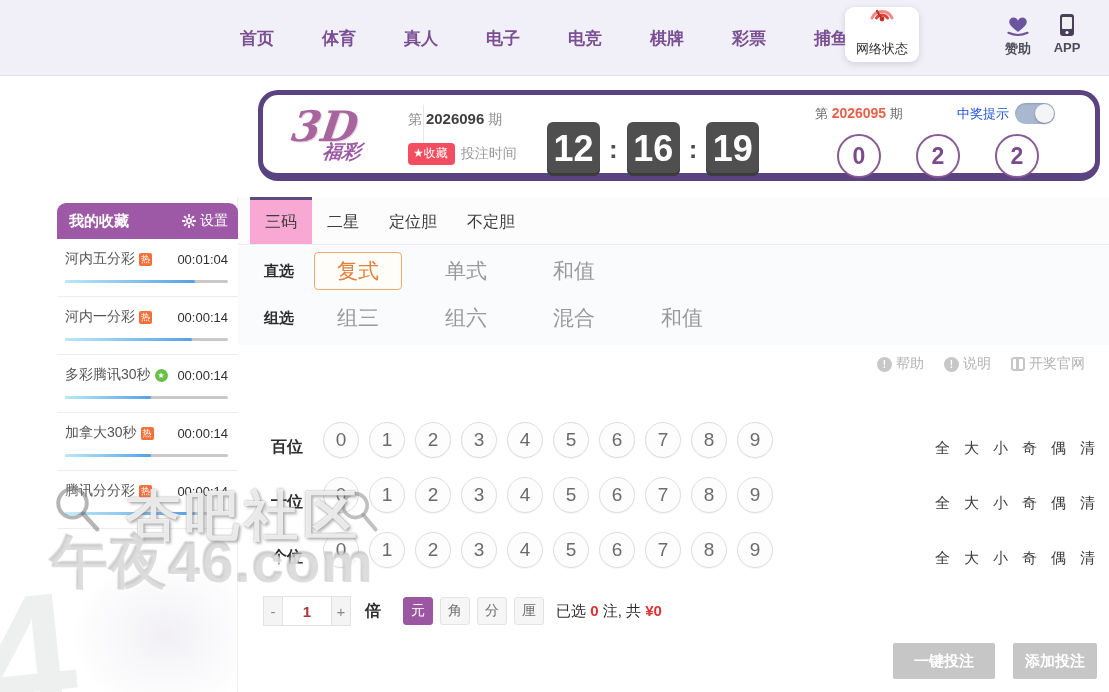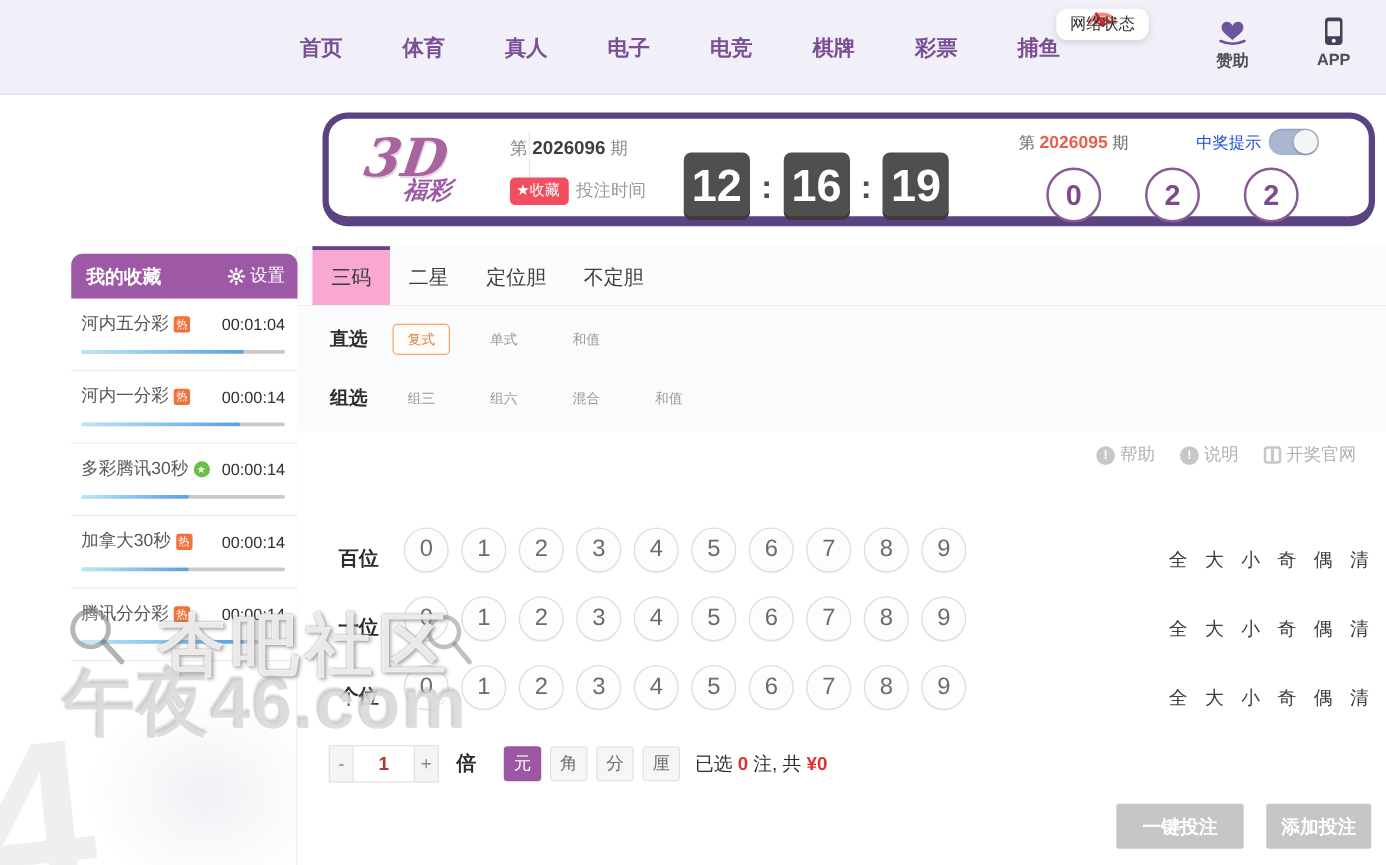--- a/index.html
+++ b/index.html
@@ -7,21 +7,21 @@
   .page { position:relative; width:1109px; height:692px; overflow:hidden; background:#fff; }
 
   
   .navbar { position:absolute; left:0; top:0; width:1109px; height:76px;
             background:#f1eff7; border-bottom:1px solid #e3dff0; z-index:50; }
   .brand { position:absolute; left:72px; top:11px; display:flex; align-items:center; gap:10px; }
   .brand-text .cn { font-size:21px; font-weight:bold; color:#8a55a0; letter-spacing:3px; }
   .brand-text .en { font-size:12px; font-weight:bold; color:#9a7ab2; letter-spacing:1px; margin-top:2px; }
   .nav-menu { position:absolute; left:240px; top:0; height:76px; display:flex; align-items:center; gap:48px; }
   .nav-item { font-size:17px; font-weight:600; color:#7a4f93; cursor:pointer; white-space:nowrap; }
-  .net-card { position:absolute; left:845px; top:7px; width:74px; height:25px; background:#fff;
+  .net-card { position:absolute; left:845px; top:7px; width:74px; height:55px; background:#fff;
               border-radius:9px; box-shadow:0 2px 6px rgba(120,110,150,.25); text-align:center; }
   .net-card svg { position:absolute; left:50%; transform:translateX(-50%); top:-6px; }
   .net-label { position:absolute; bottom:4px; width:100%; font-size:13px; color:#2f2f2f; }
   .icon-col { position:absolute; top:13px; width:44px; display:flex; flex-direction:column; align-items:center; gap:3px; }
   .icon-col .lbl { font-size:13px; color:#4c4c5a; font-weight:600; }
 
   
   .banner { position:absolute; left:258px; top:90px; width:842px; height:91px; background:#fff;
             border:5px solid #5a4380; border-bottom-width:8px; border-radius:20px; z-index:10; }
   .lotto-logo { position:absolute; left:28px; top:12px; width:110px; transform:skewX(-8deg); }
@@ -73,21 +73,21 @@
   .main-panel { position:absolute; left:237px; top:197px; width:872px; height:495px; background:#fff;
                 border-left:1px solid #f0eff4; }
   .tab-bar { position:absolute; left:0; top:0; width:100%; height:48px; border-bottom:1px solid #eeedf2;
              display:flex; align-items:stretch; padding-left:12px; background:#fcfcfd; }
   .tab { padding:0 15px; display:flex; align-items:center; font-size:16px; color:#3c3c3c; cursor:pointer;
          border-top:3px solid transparent; }
   .tab.active { border-top-color:#5d4a7e; font-weight:normal; background:#f9a8d4; }
   .play-area { position:absolute; left:0; top:49px; width:100%; height:99px; background:#fafbfc; }
   .play-row { display:flex; align-items:center; gap:20px; padding-left:26px; height:44px; margin-top:3px; }
   .play-label { font-size:15px; font-weight:bold; color:#2d2d2d; }
-  .play-opt { font-size:11px; color:#9a9a9a; cursor:pointer; padding:4px 11px; border:1px solid transparent; border-radius:4px; }
+  .play-opt { font-size:21px; color:#9a9a9a; cursor:pointer; padding:4px 22px; border:1px solid transparent; border-radius:4px; }
   .play-opt.selected { color:#e2813c; border-color:#f0a868; background:#fffdf9; }
   .help-row { position:absolute; right:24px; top:158px; display:flex; align-items:center; gap:20px; }
   .help-link { display:flex; align-items:center; gap:4px; font-size:14px; color:#b2b2b2; cursor:pointer; }
   .info-circle { width:15px; height:15px; border-radius:50%; background:#c7c7c7; color:#fff; font-size:10px;
                  font-weight:bold; display:inline-flex; align-items:center; justify-content:center; }
   .official-icon { width:14px; height:14px; border:2px solid #c7c7c7; border-radius:3px;
                    background:linear-gradient(90deg,transparent 35%,#c7c7c7 35%,#c7c7c7 65%,transparent 65%); }
   .number-row { position:absolute; left:0; width:100%; height:55px; display:flex; align-items:flex-end; }
   .nr-label { font-size:16px; font-weight:bold; color:#2d2d2d; margin-left:33px; width:40px; }
   .digits { display:flex; gap:10px; margin-left:12px; }
@@ -152,21 +152,21 @@
       </div>
     <div class="net-card">
       <svg width="30" height="24" viewBox="0 0 30 24">
         <path d="M5 17 A11 11 0 0 1 25 17" stroke="#ef8a84" stroke-width="3" fill="none" stroke-linecap="round"></path>
         <path d="M9.5 17 A6.5 6.5 0 0 1 20.5 17" stroke="#e2453e" stroke-width="3" fill="none" stroke-linecap="round"></path>
         <line x1="15" y1="18" x2="10" y2="10" stroke="#c03028" stroke-width="2.2" stroke-linecap="round"></line>
         <circle cx="15" cy="18" r="2.4" fill="#c03028"></circle>
       </svg>
       <div class="net-label">网络状态</div>
     </div>
-    <div class="icon-col" style="left:964px;">
+    <div class="icon-col" style="left:996px;">
       <svg width="26" height="24" viewBox="0 0 30 26">
         <path d="M15 8 C13 3 6 3 5 8.5 C4 13 10 16.5 15 21 C20 16.5 26 13 25 8.5 C24 3 17 3 15 8 Z" fill="#6b559e"></path>
         <path d="M4 22 Q15 27 26 22" stroke="#6b559e" stroke-width="2.4" fill="none" stroke-linecap="round"></path>
       </svg>
       <div class="lbl">赞助</div>
     </div>
     <div class="icon-col" style="left:1045px;">
       <svg width="22" height="24" viewBox="0 0 22 24">
         <rect x="4" y="1" width="14" height="22" rx="3" fill="#474056"></rect>
         <rect x="6" y="4" width="10" height="12" rx="1" fill="#ffffff" opacity="0.92"></rect>

